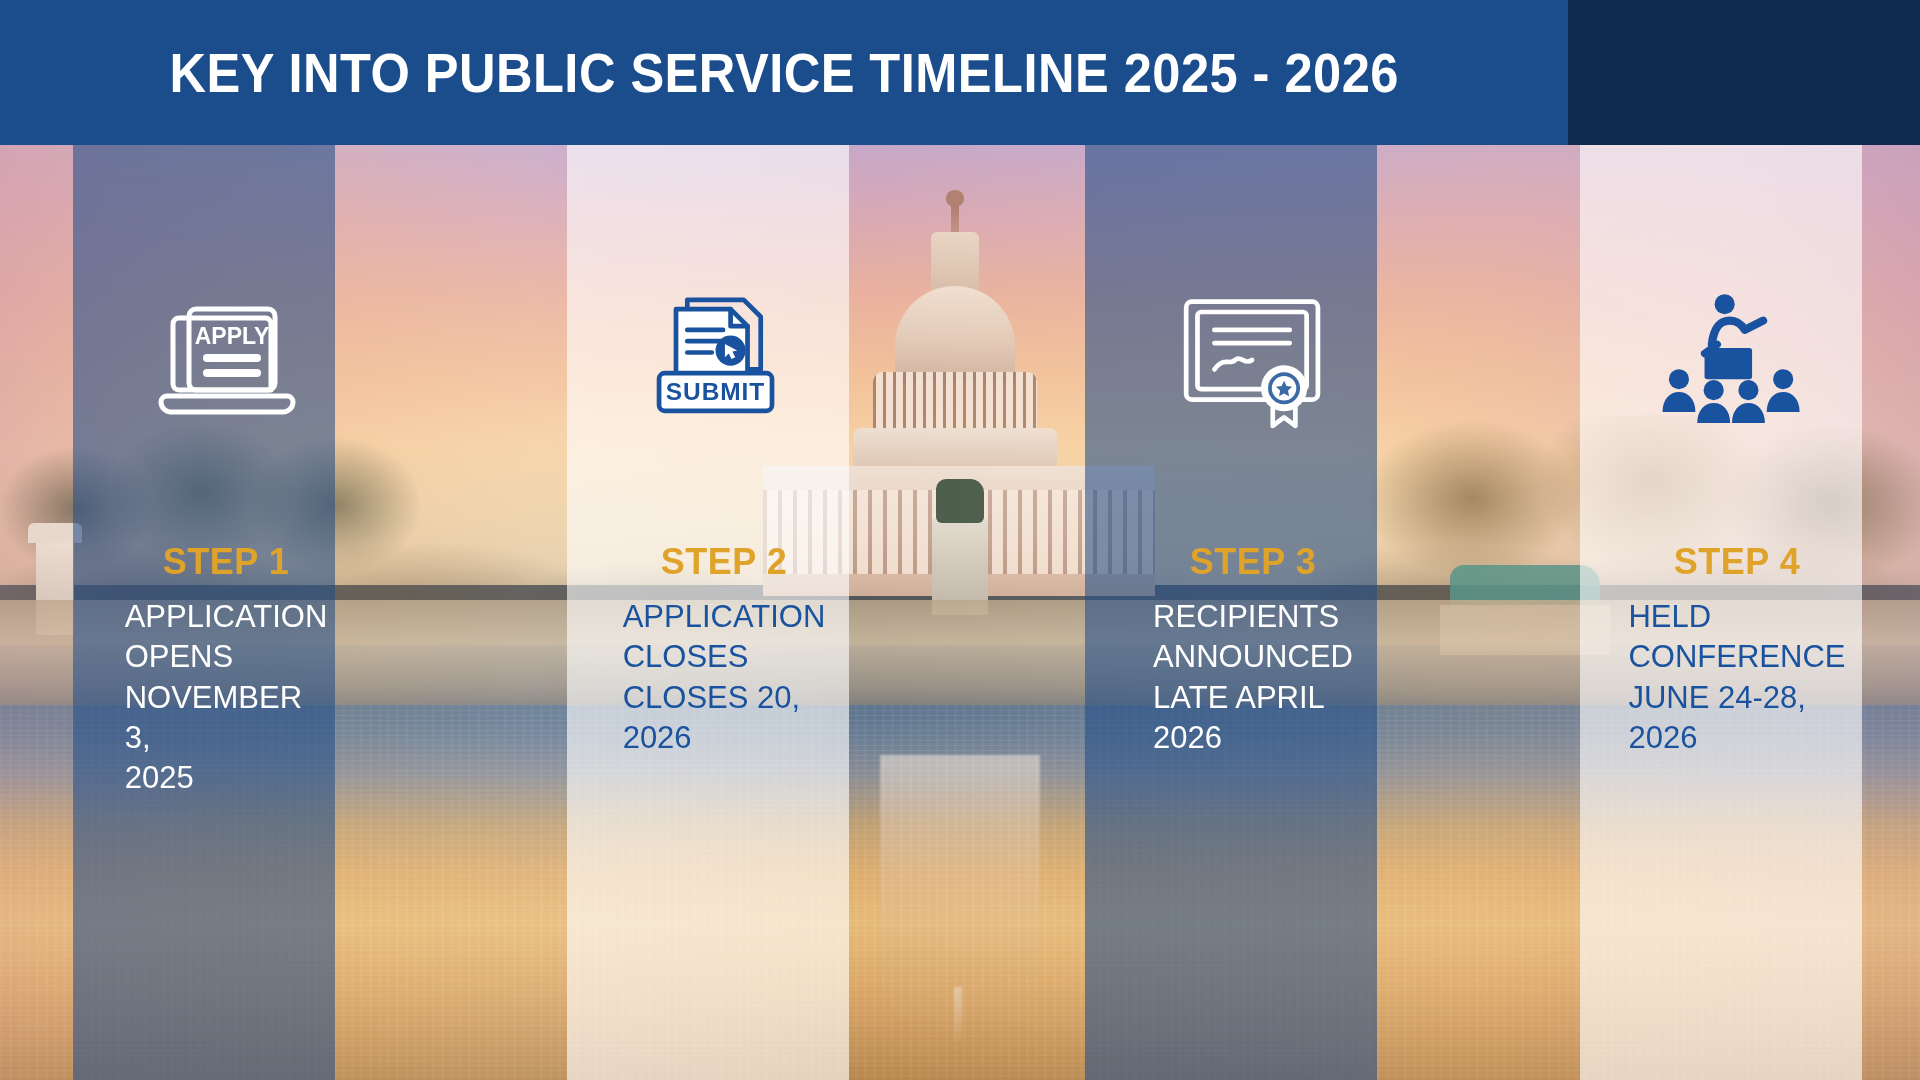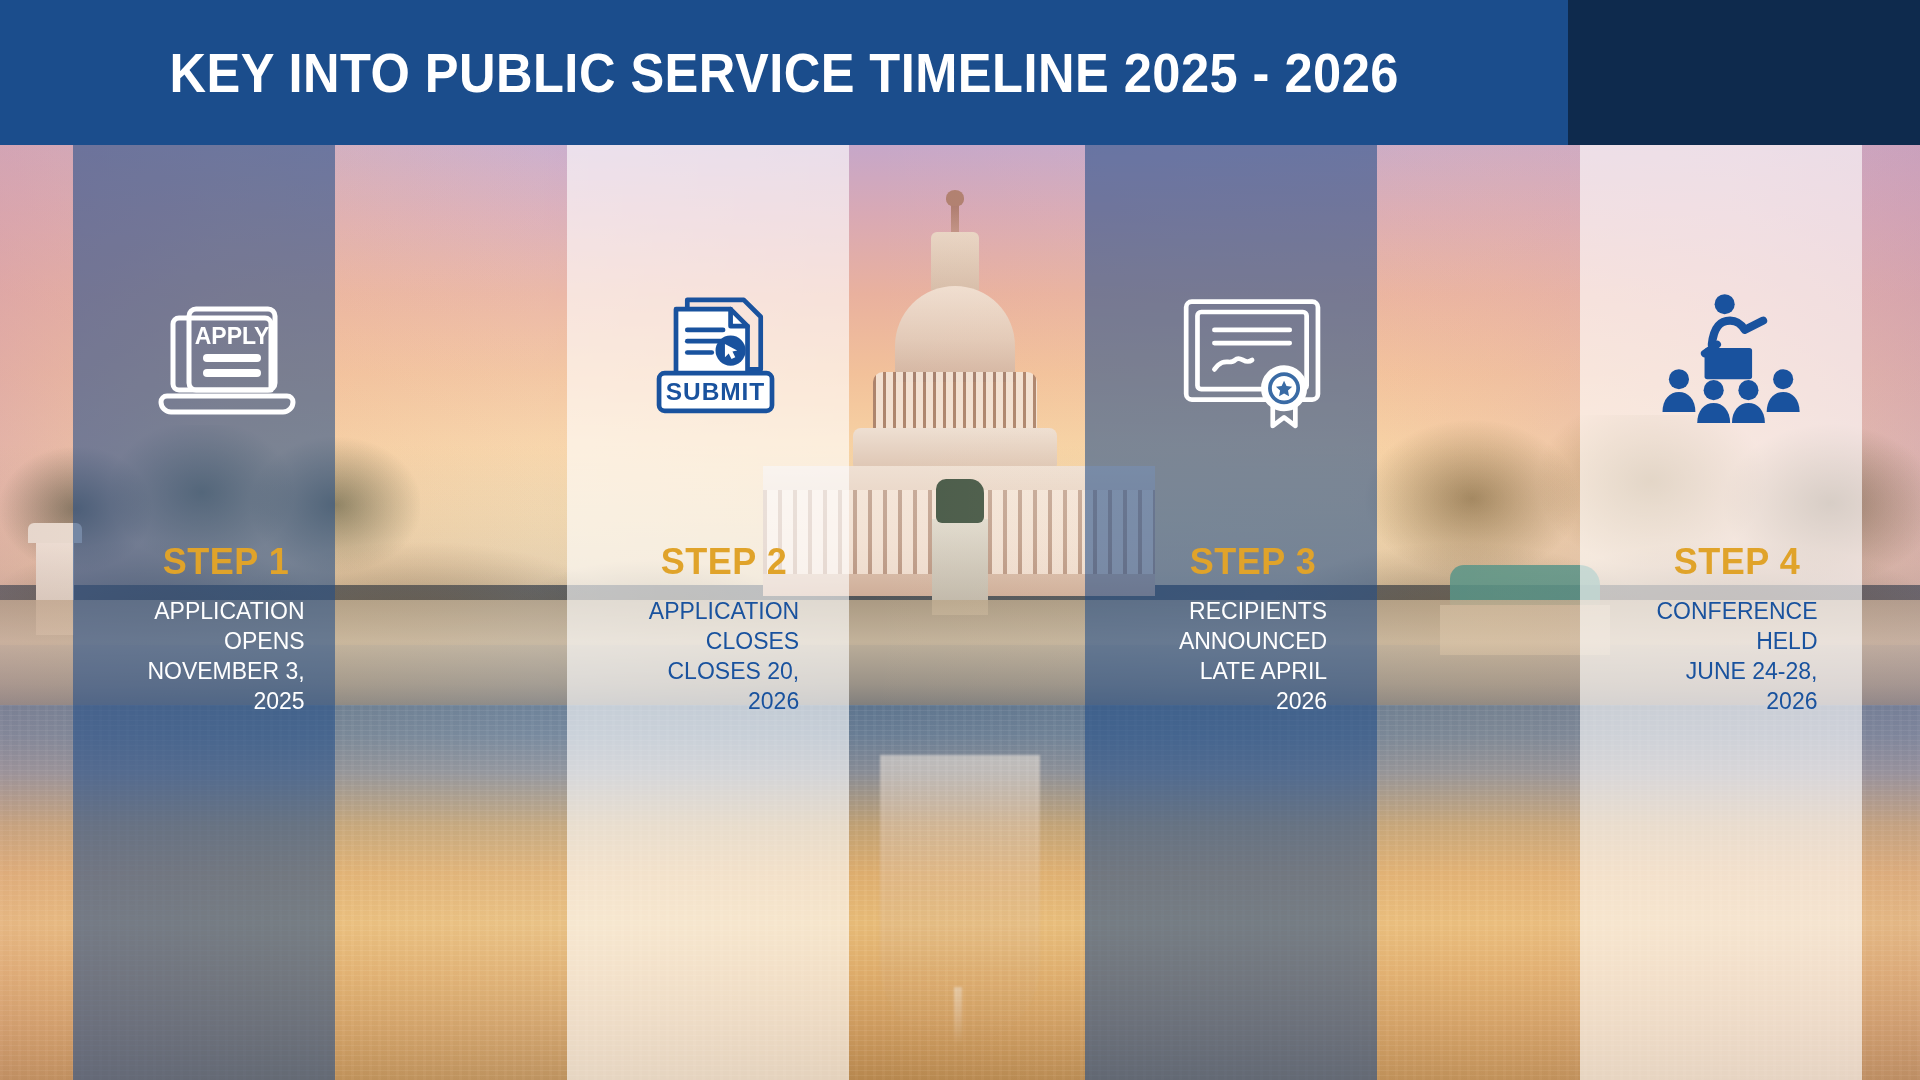--- a/index.html
+++ b/index.html
@@ -251,23 +251,23 @@
 
   .step-label {
     margin-top:96px;
     font-size:36px; font-weight:bold;
     color:#e0a32a;
     letter-spacing:.5px;
     text-align:left;
   }
   .step-body {
     margin-top:14px;
-    font-size:23px; font-weight:normal;
+    font-size:31px; font-weight:normal;
     line-height:1.30;
-    text-align:right;
+    text-align:left;
     padding:0 16px;
   }
   .panel.dark  .step-body { color:#ffffff; }
   .panel.light .step-body { color:#19529e; }
 
   
   #panel-1 { left:73px;   width:262px; }
   #panel-2 { left:567px;  width:282px; }
   #panel-3 { left:1085px; width:292px; }
   #panel-4 { left:1580px; width:282px; }
@@ -422,20 +422,20 @@
 
         <circle cx="100" cy="108" r="11" fill="#19529e" stroke="none"></circle>
         <path d="M82 144 c0 -14 8 -22 18 -22 c10 0 18 8 18 22 z" fill="#19529e" stroke="none"></path>
 
         <circle cx="138" cy="96" r="11" fill="#19529e" stroke="none"></circle>
         <path d="M120 132 c0 -14 8 -22 18 -22 c10 0 18 8 18 22 z" fill="#19529e" stroke="none"></path>
       </svg>
     </div>
     <div class="step-label">STEP 4</div>
     <div class="step-body">
+      <div>HELD</div>
       <div>CONFERENCE</div>
-      <div>HELD</div>
       <div>JUNE 24-28,</div>
       <div>2026</div>
     </div>
   </div>
 
 </div>
 
 </body></html>

